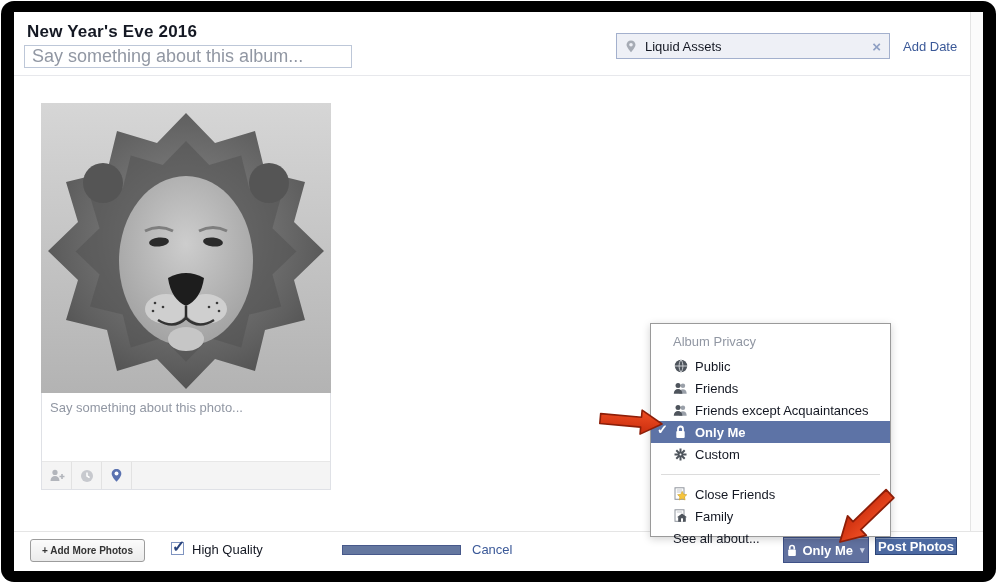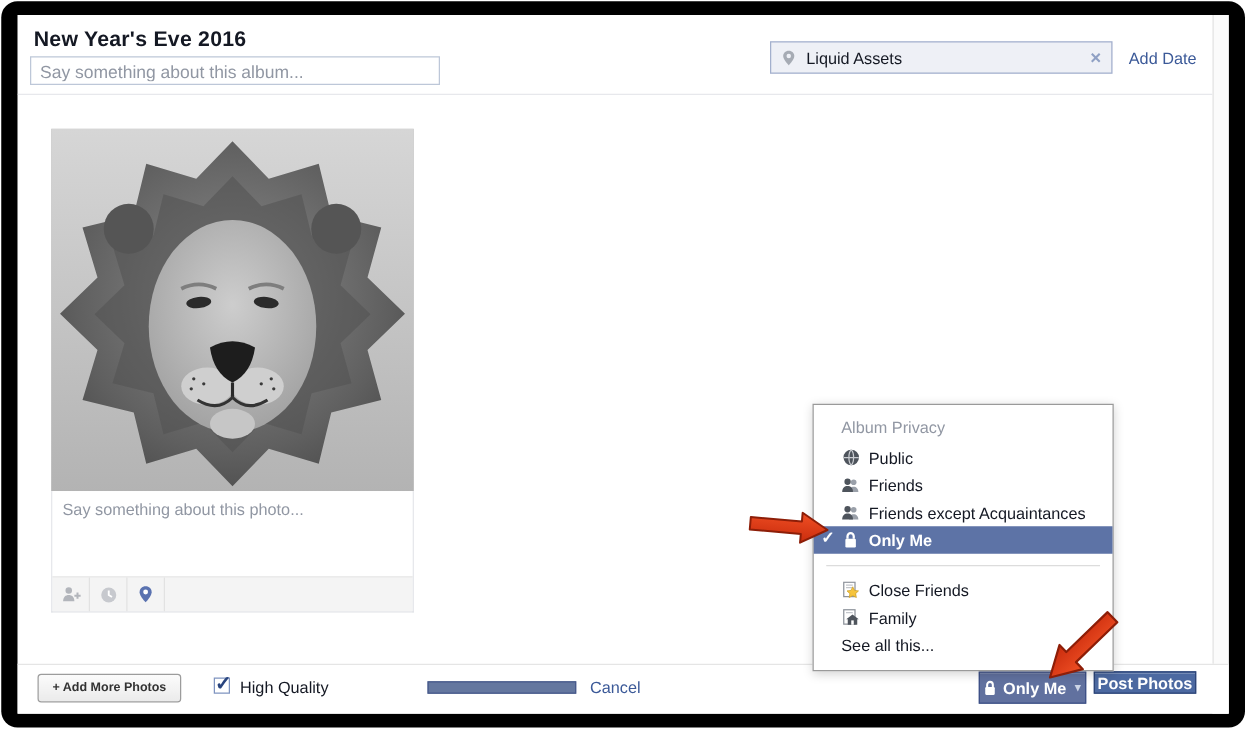--- a/index.html
+++ b/index.html
@@ -3,21 +3,21 @@
 <meta charset="utf-8">
 <style>
   * { margin:0; padding:0; box-sizing:border-box; }
   html,body { width:997px; height:583px; background:#fff; font-family:"Liberation Sans",sans-serif; }
   .stage { position:relative; width:997px; height:583px; overflow:hidden; }
   .frame { position:absolute; inset:1px; background:#000; border-radius:13px; }
   .screen { position:absolute; left:14px; top:12px; width:969px; height:559px; background:#fff; overflow:hidden; }
 
   
   .page-title { position:absolute; left:13px; top:10px; font-size:17px; font-weight:bold; color:#141823; letter-spacing:.2px; }
-  .album-input { position:absolute; left:10px; top:33px; width:328px; height:23px; border:1px solid #bdc7d8; font-size:14px; color:#3b82f6; padding:0 7px; font-family:"Liberation Sans",sans-serif; }
+  .album-input { position:absolute; left:10px; top:33px; width:328px; height:23px; border:1px solid #bdc7d8; font-size:18px; color:#3b82f6; padding:0 7px; font-family:"Liberation Sans",sans-serif; }
   .album-input::placeholder { color:#9197a3; opacity:1; }
   .loc-chip { position:absolute; left:602px; top:21px; width:274px; height:26px; background:#eef0f6; border:1px solid #a3b0cd; display:flex; align-items:center; padding:0 8px; }
   .loc-chip .pin { width:12px; height:15px; margin-right:8px; flex:0 0 auto; }
   .loc-chip .val { font-size:13px; color:#141823; flex:1; }
   .loc-chip .x { font-size:15px; color:#8fa0c4; font-weight:bold; cursor:pointer; line-height:1; }
   .add-date { position:absolute; left:889px; top:27px; font-size:13px; color:#3b5998; cursor:pointer; }
   .hr-top { position:absolute; left:0; right:13px; top:63px; height:1px; background:#e7e8ec; }
 
   
   .scroll-track { position:absolute; right:0; top:0; bottom:0; width:13px; background:#fbfbfb; border-left:1px solid #e4e4e4; }
@@ -184,20 +184,32 @@
         <span class="chk">✓</span>
         <span class="mi-icon">
           <svg width="11" height="14" viewBox="0 0 11 14">
             <path d="M3 6 V4 a2.5 2.5 0 0 1 5 0 V6" stroke="#fff" stroke-width="1.8" fill="none"></path>
             <rect x="1.3" y="6" width="8.4" height="7" rx="1" fill="#fff"></rect>
           </svg>
         </span>
         <span>Only Me</span>
       </div>
 
+      <div class="menu-item">
+        <span class="mi-icon">
+          <svg width="13" height="13" viewBox="0 0 13 13">
+            <g stroke="#4e545c" stroke-width="2">
+              <path d="M6.5 0.5 V12.5 M0.5 6.5 H12.5 M2.3 2.3 L10.7 10.7 M10.7 2.3 L2.3 10.7"></path>
+            </g>
+            <circle cx="6.5" cy="6.5" r="2.4" fill="#4e545c"></circle>
+            <circle cx="6.5" cy="6.5" r="1" fill="#fff"></circle>
+          </svg>
+        </span>
+        <span>Custom</span>
+      </div>
 
       <div class="menu-divider"></div>
 
       <div class="menu-item">
         <span class="mi-icon">
           <svg width="14" height="14" viewBox="0 0 14 14">
             <rect x="1" y="0.8" width="9" height="11.5" fill="#fff" stroke="#8e939b"></rect>
             <path d="M2.8 3 H8.2 M2.8 5 H8.2" stroke="#c3c6cb" stroke-width="1"></path>
             <path d="M8.2 4.4 L9.6 7.3 L12.8 7.7 L10.5 9.9 L11.1 13 L8.2 11.5 L5.3 13 L5.9 9.9 L3.6 7.7 L6.8 7.3 Z" fill="#f6c43c" stroke="#cfa22a" stroke-width="0.6"></path>
           </svg>
@@ -210,21 +222,21 @@
           <svg width="14" height="14" viewBox="0 0 14 14">
             <rect x="1" y="0.8" width="9" height="11.5" fill="#fff" stroke="#8e939b"></rect>
             <path d="M2.8 3 H8.2" stroke="#c3c6cb" stroke-width="1"></path>
             <path d="M8 4.5 L13 8.3 H11.8 V12.8 H4.2 V8.3 H3 Z" fill="#4e545c"></path>
             <rect x="7" y="9.3" width="2" height="3.5" fill="#fff"></rect>
           </svg>
         </span>
         <span>Family</span>
       </div>
 
-      <div class="see-all">See all this...</div>
+      <div class="see-all">See all about...</div>
     </div>
 
     <div class="footer">
       <button class="btn-add">+ Add More Photos</button>
       <div class="hq-box">
         <span class="chk">✓</span>
       </div>
       <div class="hq-label">High Quality</div>
       <div class="progress"></div>
       <div class="cancel">Cancel</div>

